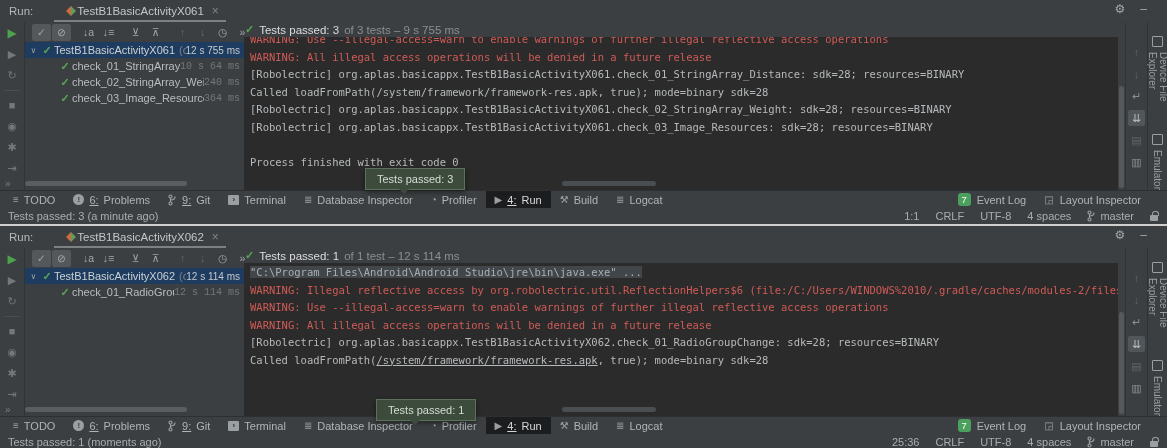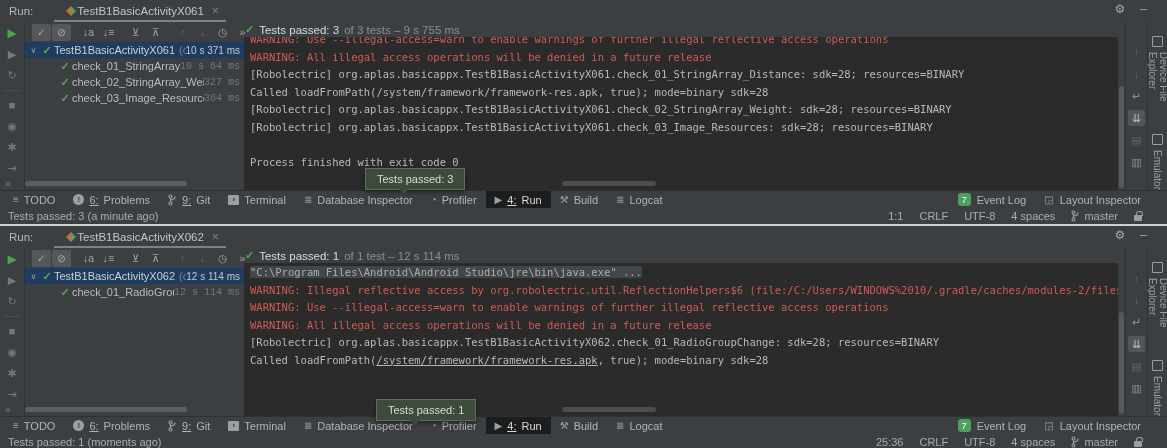--- a/index.html
+++ b/index.html
@@ -91,21 +91,21 @@
   .ic-term{width:11px;height:10px;background:#9aa0a2;border-radius:1px;color:#2b2b2b;font-size:8px;
            font-weight:bold;display:flex;align-items:center;justify-content:center;line-height:10px;}
   .sb-right{margin-left:auto;display:flex;align-items:center;gap:18px;padding-right:26px;}
   .sb-right .grp{display:flex;align-items:center;gap:6px;}
   .badge{width:13px;height:13px;border-radius:3px;background:#4ca05e;color:#fff;font-size:9.5px;
          display:flex;align-items:center;justify-content:center;}
 
   
   .infobar{position:absolute;top:207px;left:0;right:0;height:17px;display:flex;align-items:center;
            font-size:11px;color:#a9adaf;padding-left:8px;}
-  .ib-right{margin-left:auto;display:flex;align-items:center;gap:16px;padding-right:25px;}
+  .ib-right{margin-left:auto;display:flex;align-items:center;gap:16px;padding-right:9px;}
   .ib-right .grp{display:flex;align-items:center;gap:4px;}
   .lock{width:8px;height:6px;background:#9aa0a2;border-radius:1px;position:relative;margin-top:4px;}
   .lock::before{content:"";position:absolute;left:2px;top:-4px;width:5px;height:4px;
                 border:1.5px solid #9aa0a2;border-bottom:none;border-radius:3px 3px 0 0;}
 
   
   .tooltip{position:absolute;left:365px;top:168px;height:20px;background:#3d4b3d;border:1px solid #5c715c;
            color:#d4ded4;font-size:11px;display:flex;align-items:center;padding:0 11px;z-index:6;
            box-shadow:0 2px 5px rgba(0,0,0,.45);}
   .tooltip::after{content:"";position:absolute;left:33px;bottom:-10px;border:5px solid transparent;border-top-color:#3d4b3d;}
@@ -161,32 +161,32 @@
           <span class="tbtn dim">↓</span>
           <span class="tbtn">◷</span>
           <span class="tbtn">»</span>
         </div>
         <div class="tree">
           <div class="tree-row selected">
             <span class="twisty">∨</span>
             <span class="tick">✓</span>
             <span class="t-name">TestB1BasicActivityX061</span>
             <span class="t-pkg">(org.aplas.b</span>
-            <span class="t-dur">10 s 371 ms</span>
+            <span class="t-dur">12 s 755 ms</span>
           </div>
           <div>
               <div class="tree-row child">
                 <span class="tick">✓</span>
                 <span class="t-name">check_01_StringArray_Distance</span>
                 <span class="t-dur">10 s 64 ms</span>
               </div>
               <div class="tree-row child">
                 <span class="tick">✓</span>
                 <span class="t-name">check_02_StringArray_Weight</span>
-                <span class="t-dur">327 ms</span>
+                <span class="t-dur">240 ms</span>
               </div>
               <div class="tree-row child">
                 <span class="tick">✓</span>
                 <span class="t-name">check_03_Image_Resources</span>
                 <span class="t-dur">364 ms</span>
               </div>
             </div>
         </div>
         <div class="tree-hscroll"></div>
       </div>

